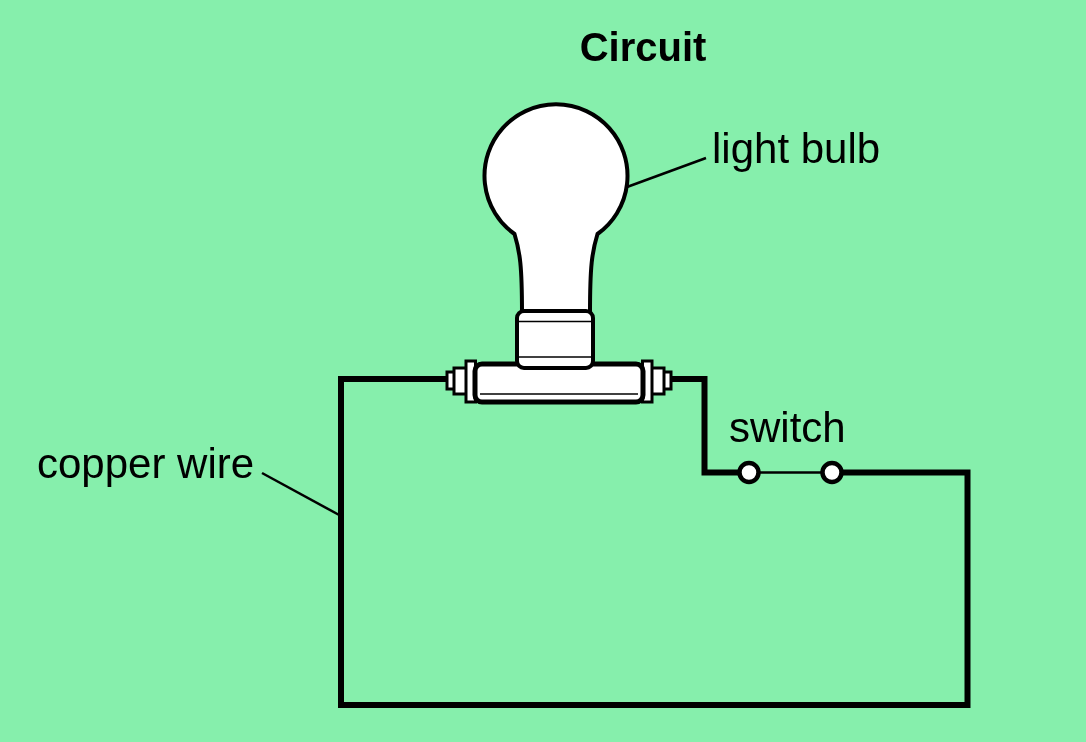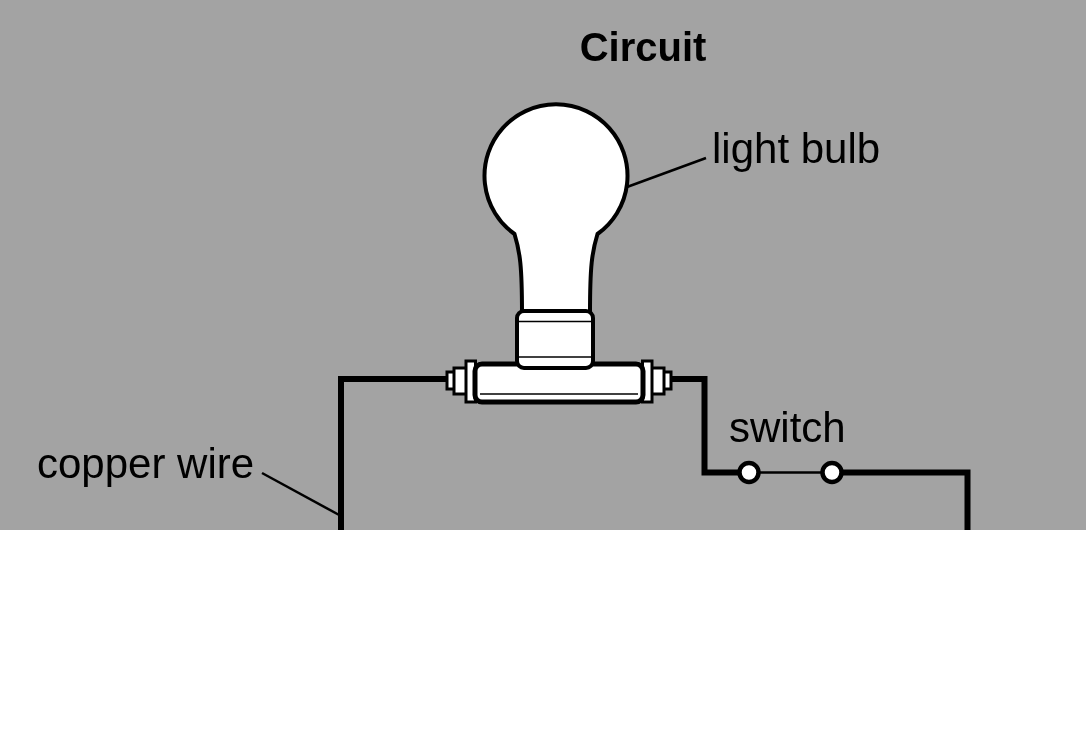--- a/index.html
+++ b/index.html
@@ -3,22 +3,22 @@
 <meta charset="utf-8">
 <style>
   html, body {
     margin: 0;
     padding: 0;
     background: #ffffff;
   }
   .stage {
     position: relative;
     width: 1086px;
-    height: 530px;
-    background: #a3a3a3;
+    height: 742px;
+    background: #86efac;
     overflow: hidden;
   }
   svg {
     display: block;
     font-family: "Liberation Sans", sans-serif;
   }
   .diagram-title-text {
     font-size: 40px;
     font-weight: bold;
   }

